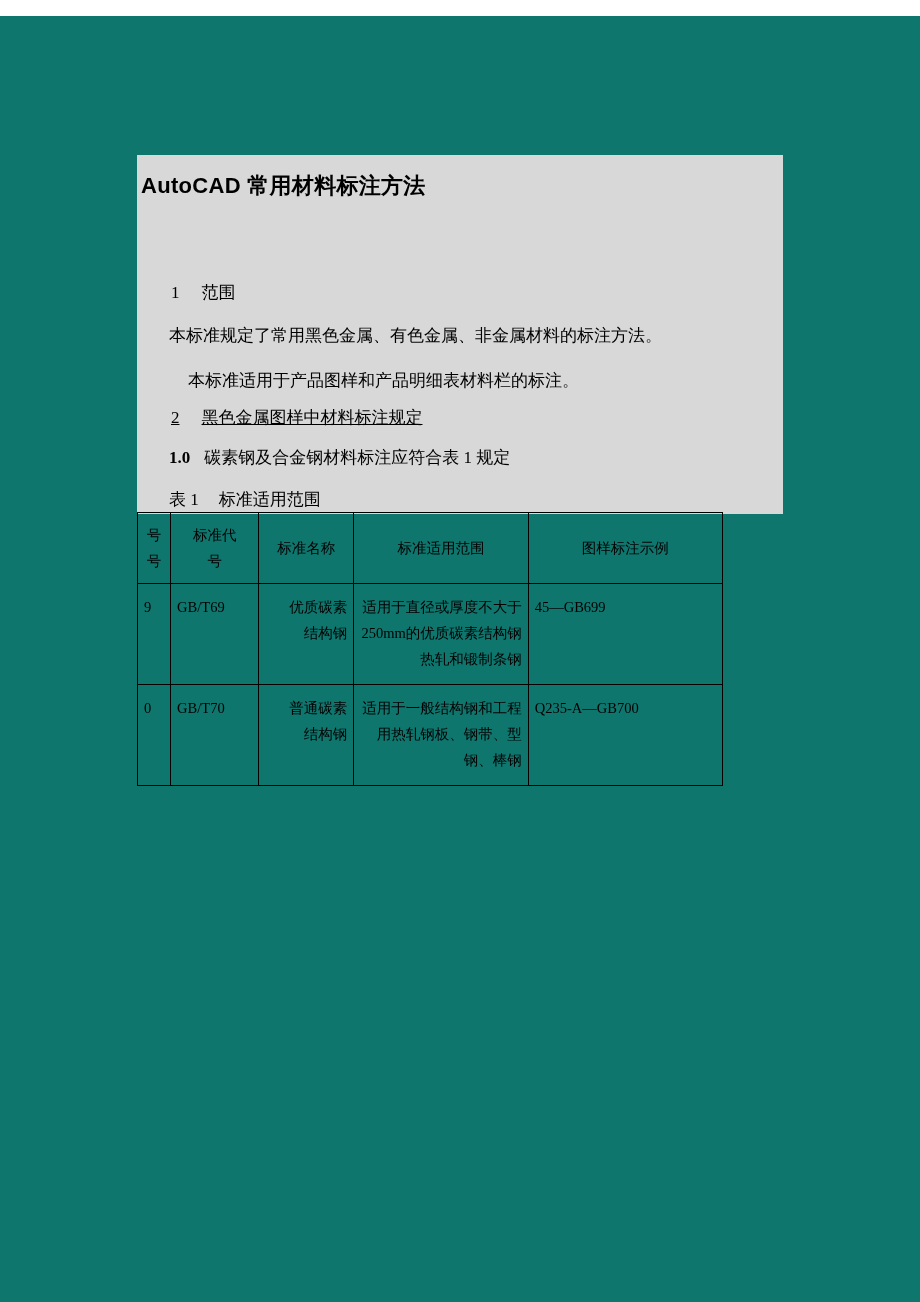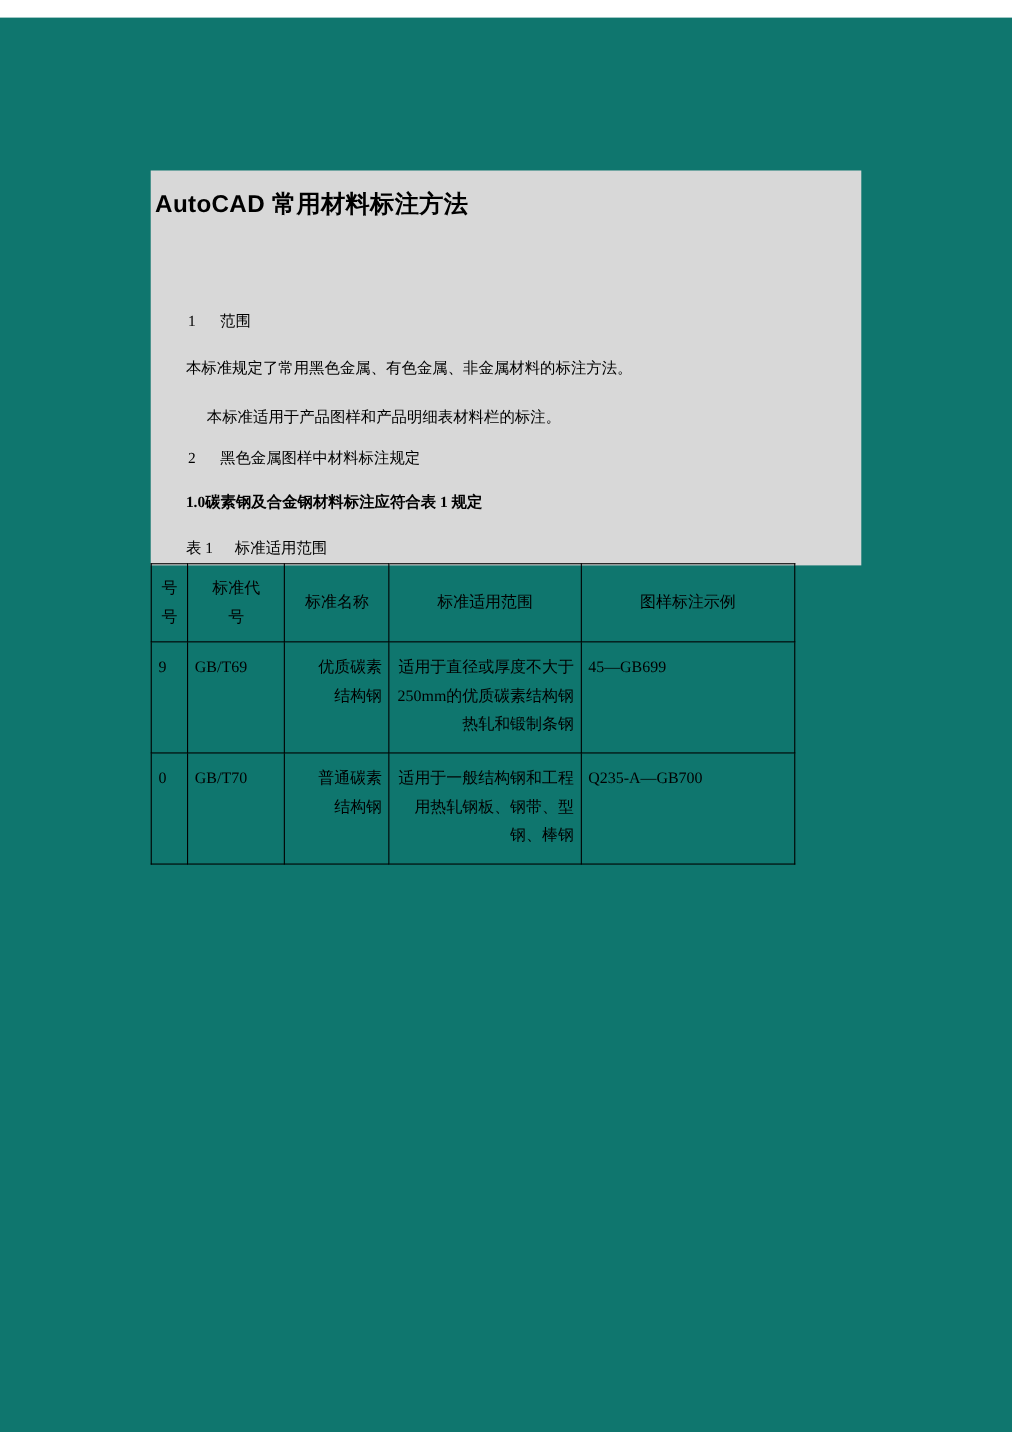--- a/index.html
+++ b/index.html
@@ -42,35 +42,35 @@
     top: 155px;
     margin: 0;
     font-family: "Liberation Sans", sans-serif;
     font-size: 22px;
     font-weight: bold;
     letter-spacing: 0.3px;
     color: #000;
   }
   .para {
     position: absolute;
-    font-size: 14px;
+    font-size: 17px;
     line-height: 20px;
     color: #000;
     white-space: nowrap;
   }
   .p-num {
     font-family: "Liberation Serif", serif;
   }
   .sec-1      { left: 171px; top: 267px; }
   .sec-1-gap  { margin-left: 22px; }
   .body-1     { left: 169px; top: 310px; }
   .body-2     { left: 188px; top: 355px; }
-  .sec-2      { left: 171px; top: 392px; }
+  .sec-2      { left: 171px; top: 392px; text-decoration: underline; }
   .sec-21     { left: 169px; top: 432px; font-weight: bold; }
-  .sec-21 .lbl{ font-weight: bold; margin-left: 0;}
+  .sec-21 .lbl{ font-weight: normal; margin-left: 14px;}
   .tbl-cap    { left: 169px; top: 474px; }
   .tbl-cap .capgap { margin-left: 20px; }
 
   
   table.matrix {
     position: absolute;
     left: 137px;
     top: 496px;
     width: 586px;
     border-collapse: collapse;

